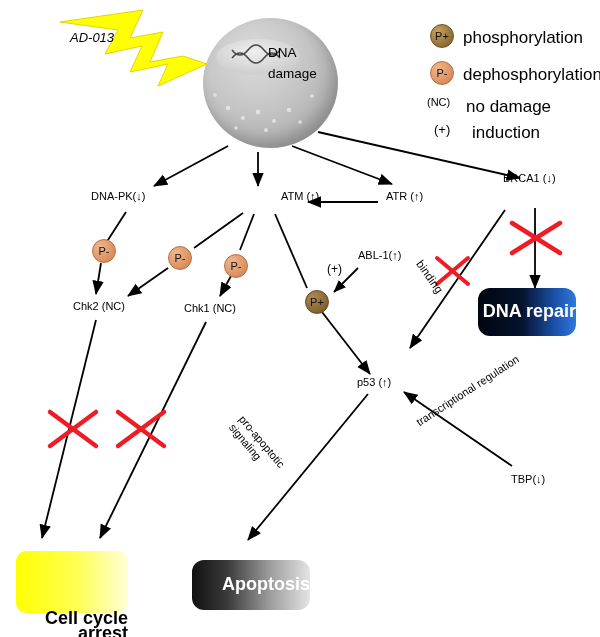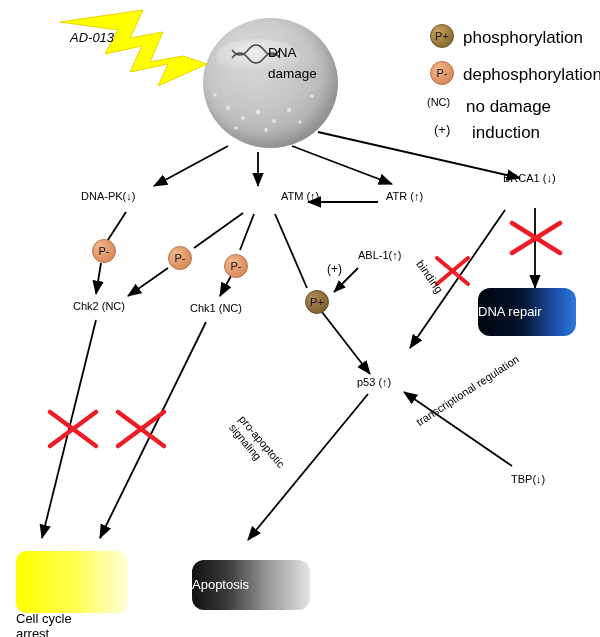--- a/index.html
+++ b/index.html
@@ -46,25 +46,26 @@
   .badge-p-minus {
     background: radial-gradient(circle at 32% 30%, #f0b88c, #d8895a 78%);
     border: 1px solid #b56f43;
   }
   .badge-p-dark {
     background: radial-gradient(circle at 32% 30%, #b08a55, #7d5f2c 78%);
     border: 1px solid #63491f;
   }
   .box-label {
     position: absolute;
-    font-size: 13px;
+    font-size: 18px;
     color: #000;
-    text-align: left;
+    text-align: right;
     white-space: pre-line;
     line-height: 15px;
+    font-weight: bold;
   }
   .box-label.white { color: #ffffff; }
   .nucleus {
     position: absolute;
     border-radius: 50%;
   }
   svg.layer {
     position: absolute;
     left: 0;
     top: 0;
@@ -192,31 +193,31 @@
     <rect x="478" y="288" width="98" height="48" rx="12" ry="12" fill="url(#repairGrad)"></rect>
     <rect x="192" y="560" width="118" height="50" rx="12" ry="12" fill="url(#apopGrad)"></rect>
     <rect x="16" y="551" width="112" height="62" rx="10" ry="10" fill="url(#ccGrad)"></rect>
   </svg>
 
   <div class="lbl" style="left:70px; top:30px; font-style:italic; font-size:13px;">AD-013</div>
 
   <div class="lbl" style="left:268px; top:42px; font-size:13.5px; white-space:pre-line; line-height:21px;">DNA
 damage</div>
 
-  <div class="lbl" style="left:81px; top:190px;">DNA-PK(↓)</div>
+  <div class="lbl" style="left:91px; top:190px;">DNA-PK(↓)</div>
 
   <div class="lbl" style="left:239px; top:190px;margin-left:42px;">ATM (↑)</div>
 
   <div class="lbl" style="left:386px; top:190px;">ATR (↑)</div>
 
   <div class="lbl" style="left:503px; top:172px;">BRCA1 (↓)</div>
 
   <div class="lbl" style="left:73px; top:300px;">Chk2 (NC)</div>
 
-  <div class="lbl" style="left:190px; top:302px;">Chk1 (NC)</div>
+  <div class="lbl" style="left:184px; top:302px;">Chk1 (NC)</div>
 
   <div class="lbl" style="left:358px; top:249px;">ABL-1(↑)</div>
 
   <div class="lbl" style="left:357px; top:376px;">p53 (↑)</div>
 
   <div class="lbl" style="left:511px; top:464px;margin-top:9px;">TBP(↓)</div>
 
   <div class="box-label white" style="left:478px; top:304px; width:98px;">DNA repair</div>
 
   <div class="box-label" style="left:192px; top:577px; width:118px; color:#ffffff;">Apoptosis</div>

